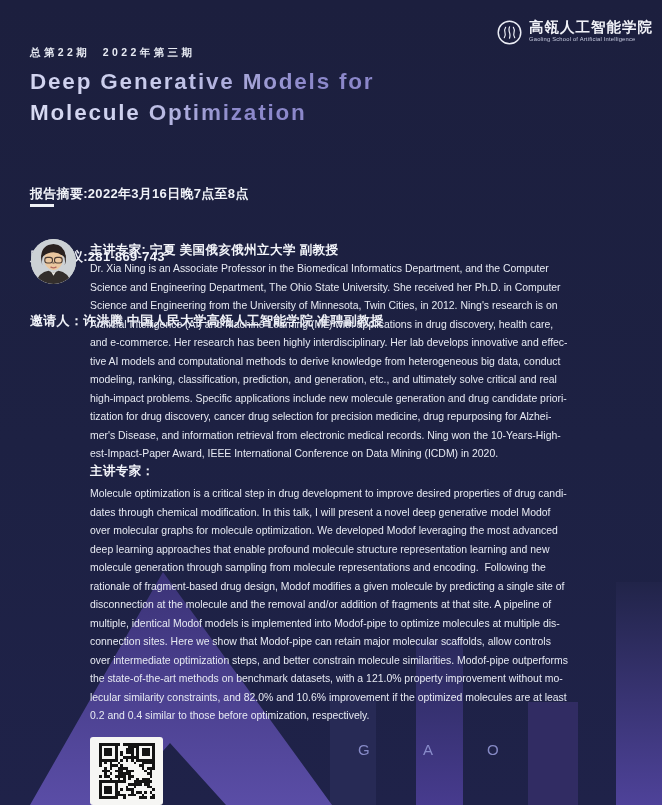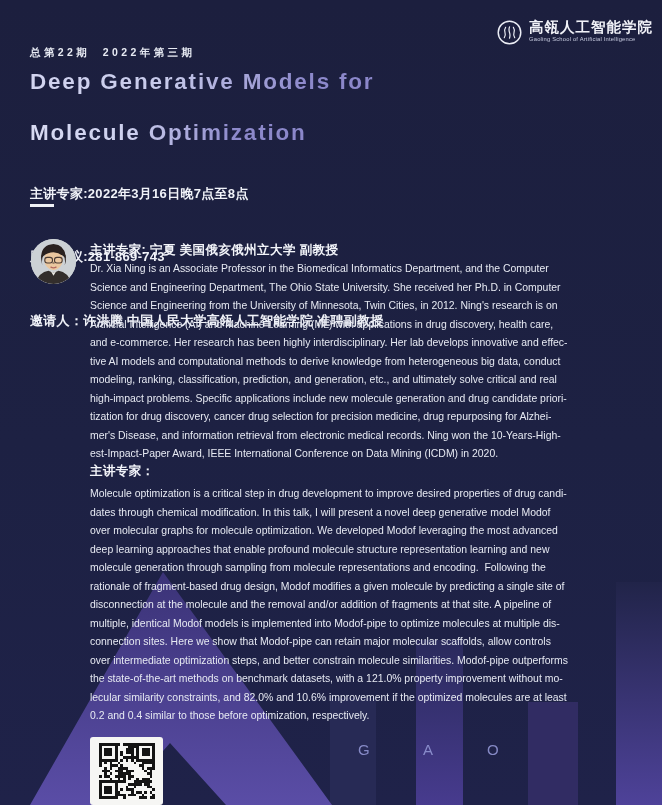--- a/index.html
+++ b/index.html
@@ -19,21 +19,21 @@
   .logo .emblem{width:27px;height:27px;flex:0 0 auto;}
   .logo-cn{font-family:"Liberation Serif", serif;font-weight:700;font-size:14.5px;
     color:#f1f2f8;letter-spacing:1px;line-height:16px;}
   .logo-en{font-size:5.8px;color:#c7cbdf;letter-spacing:.2px;margin-top:1px;}
   
   .title{position:absolute;left:30px;top:66px;font-weight:700;font-size:22.5px;
     letter-spacing:1.8px;line-height:31px;color:#b9b9e0;}
   .title div{background-clip:text;-webkit-background-clip:text;color:transparent;
     -webkit-text-fill-color:transparent;width:max-content;}
   .title .t1{background-image:linear-gradient(90deg,#d3d5f0 0%,#c6c9ea 40%,#8d89cb 80%,#8b87ca 100%);}
-  .title .t2{background-image:linear-gradient(90deg,#d8daf2 0%,#cdd0ee 36%,#8d89cb 74%,#8b87ca 100%);margin-top:20px;}
+  .title .t2{background-image:linear-gradient(90deg,#d8daf2 0%,#cdd0ee 36%,#8d89cb 74%,#8b87ca 100%);}
   
   .event{position:absolute;left:30px;top:140px;color:#f0f2f8;font-size:13px;
     font-weight:700;line-height:21.3px;letter-spacing:.3px;white-space:pre;}
   .dash{position:absolute;left:30px;top:204px;width:24px;height:2.6px;background:#eef0f6;}
   
   .avatar{position:absolute;left:31px;top:239px;width:45px;height:45px;border-radius:50%;
     overflow:hidden;background:#cdd2d6;}
   .sec-heading{position:absolute;left:90px;color:#f2f4f9;font-size:12.5px;font-weight:700;letter-spacing:.4px;}
   .speaker-heading{top:242px;}
   .abstract-heading{top:463px;}
@@ -101,21 +101,21 @@
       <div class="logo-en">Gaoling School of Artificial Intelligence</div>
     </div>
   </div>
 
   <div class="title">
     <div class="t1">Deep Generative Models for</div>
     <div class="t2">Molecule Optimization</div>
   </div>
 
   <div class="event">
-    <div>主讲专家:2022年3月16日晚7点至8点</div>
+    <div>报告摘要:2022年3月16日晚7点至8点</div>
     <div>腾讯会议:281-869-743</div>
     <div>邀请人：许洪腾 中国人民大学高瓴人工智能学院 准聘副教授</div>
   </div>
   <div class="dash"></div>
 
   <div class="avatar">
     <svg viewBox="0 0 44 44" width="45" height="45">
       <rect width="44" height="44" fill="#ccd1d5"></rect>
       <path d="M10 20 Q9 6 22 5 Q35 6 34 22 L33 26 Q35 10 22 9 Q9 10 11 26 Z" fill="#2a2220"></path>
       <ellipse cx="22" cy="20" rx="9" ry="10.5" fill="#eac79f"></ellipse>

